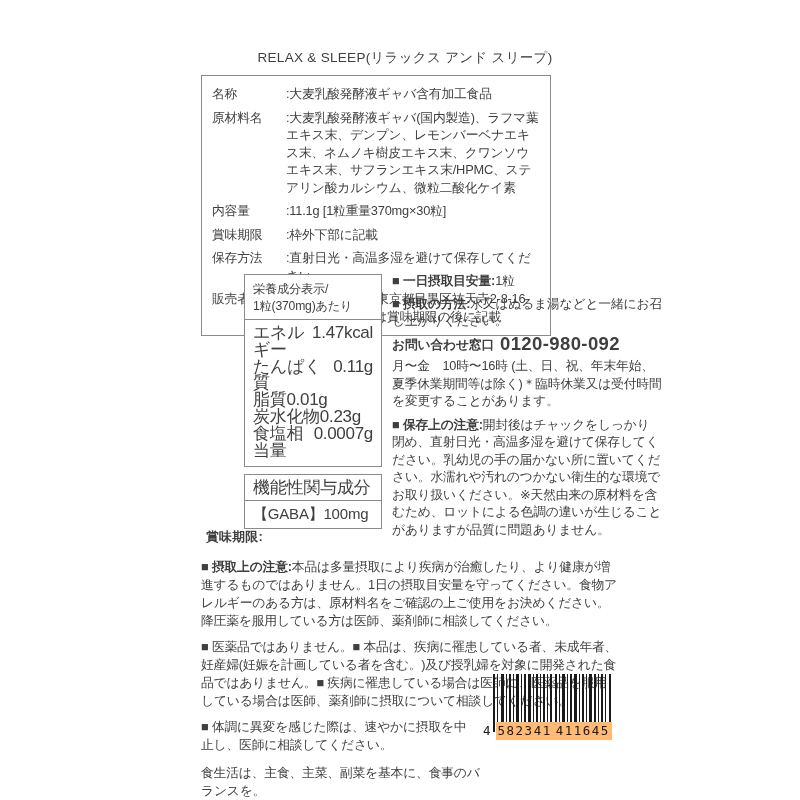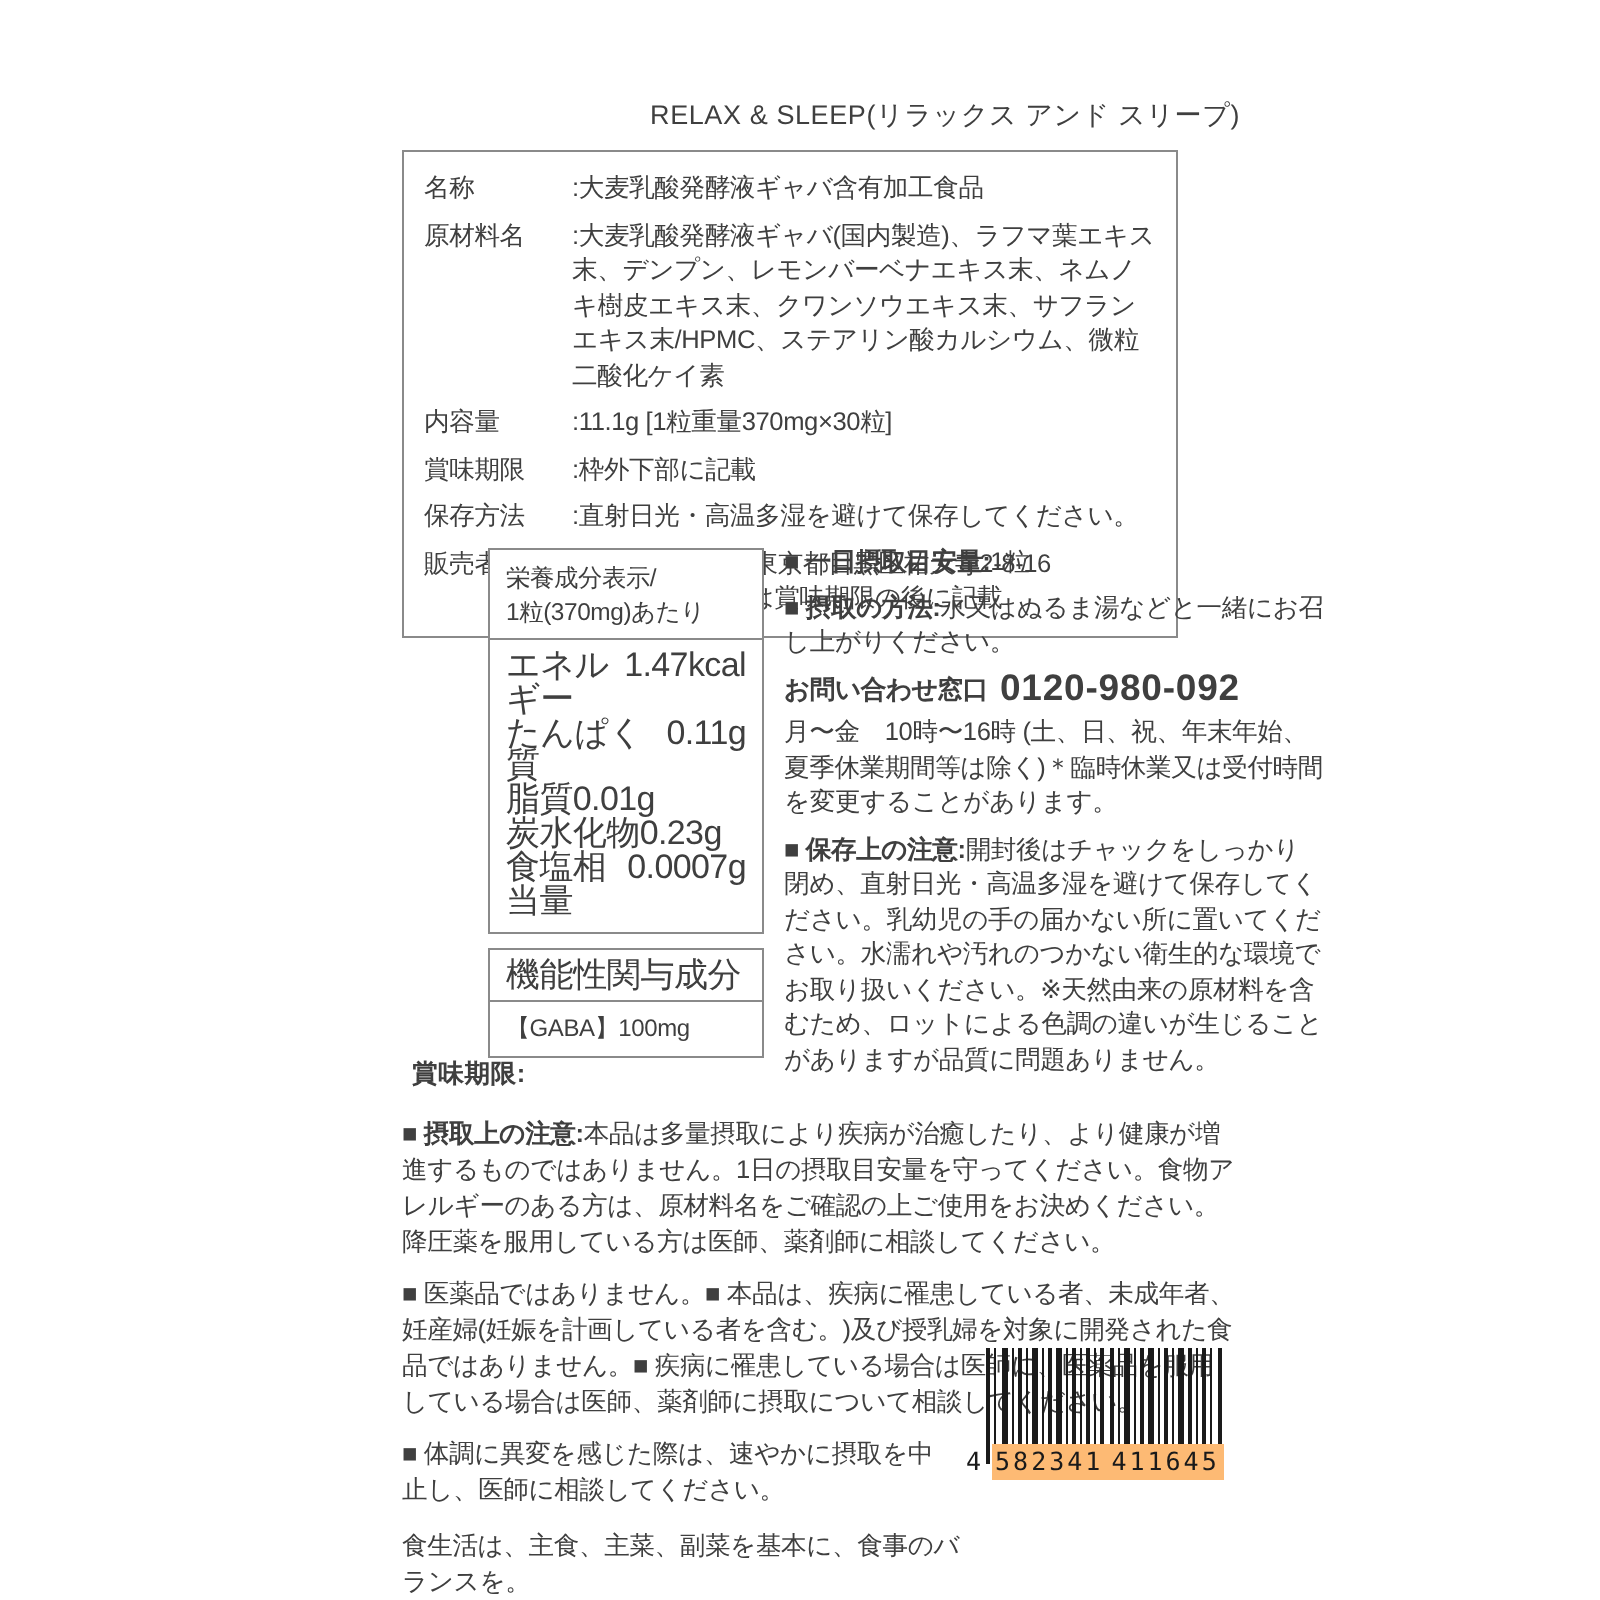--- a/index.html
+++ b/index.html
@@ -4,45 +4,45 @@
 <style>
   html,body{margin:0;padding:0;background:#ffffff;}
   .sheet{
     position:relative;width:800px;height:800px;background:#ffffff;
     font-family:"Liberation Sans","DejaVu Sans",sans-serif;
     color:#3f3f3f;-webkit-font-smoothing:antialiased;
   }
   
   .label-title{
     position:absolute;left:190px;top:49px;width:430px;
-    text-align:right;font-size:13.5px;letter-spacing:.3px;
+    text-align:center;font-size:13.5px;letter-spacing:.3px;
   }
   
   .info-table{
-    position:absolute;left:201px;top:75px;width:388px;box-sizing:border-box;
+    position:absolute;left:201px;top:75px;width:350px;box-sizing:border-box;
     border:1px solid #8a8a8a;padding:9px 10px 10px 10px;
     font-size:12.8px;line-height:17.5px;letter-spacing:-.2px;
   }
   .info-row{display:flex;margin-bottom:6px;}
   .info-row:last-child{margin-bottom:0;}
   .info-label{flex:0 0 74px;}
   .info-value{flex:1;white-space:pre-line;}
   
   .mid{
     position:absolute;left:201px;top:272px;width:418px;
     font-size:12.8px;line-height:17.5px;letter-spacing:-.2px;margin-left:43px;
   }
   .left-boxes{float:left;width:138px;margin:2px 10px 26px 0;box-sizing:border-box;}
   .nutri-box,.func-box{border:1px solid #8a8a8a;box-sizing:border-box;background:#fff;}
   .nutri-head{padding:6px 8px 5px 8px;border-bottom:1px solid #8a8a8a;font-size:12.2px;line-height:16.5px;}
   .nutri-rows{padding:5px 8px 7px 8px;}
   .nutri-row{display:flex;justify-content:flex-start;font-size:17px;line-height:16.8px;letter-spacing:-.3px;}
   .func-box{margin-top:7px;}
   .func-head{padding:5px 8px 4px 8px;border-bottom:1px solid #8a8a8a;font-size:17px;line-height:16px;}
-  .func-value{padding:5px 8px 6px 8px;font-size:12px;line-height:16px;}
+  .func-value{padding:5px 8px 6px 8px;font-size:15px;line-height:16px;}
   .mid p{margin:0 0 5px 0;}
   .note-label{font-weight:600;}
   .contact-line{margin:3px 0 4px 0 !important;white-space:nowrap;}
   .contact-label{font-weight:700;font-size:12.8px;}
   .contact-phone{font-weight:700;font-size:18.5px;letter-spacing:.4px;vertical-align:-1px;margin-left:6px;}
   .hours{margin-bottom:6px !important;}
   
   .lower{
     position:absolute;left:201px;top:528px;width:418px;
     font-size:12.8px;line-height:18px;letter-spacing:-.2px;

